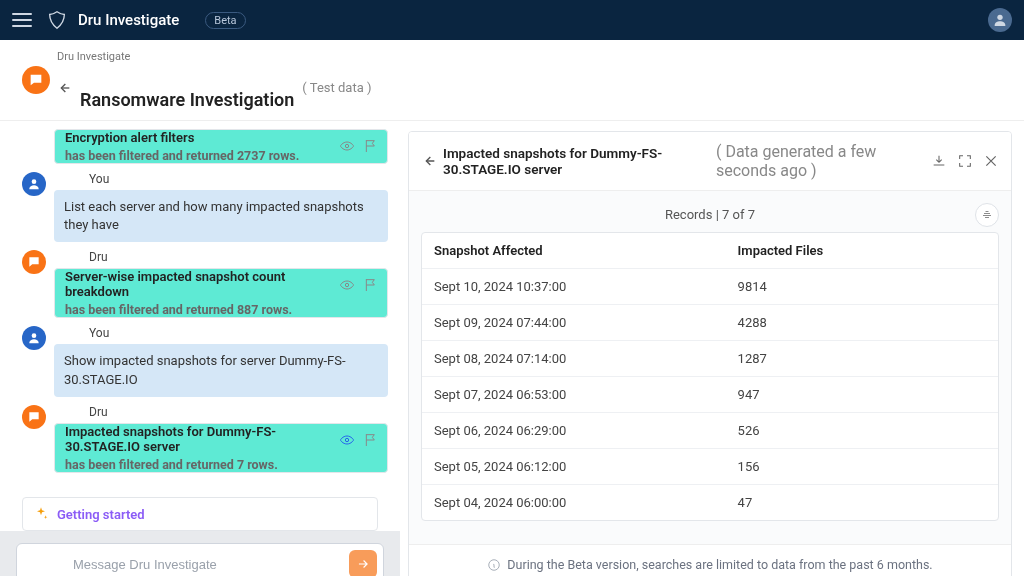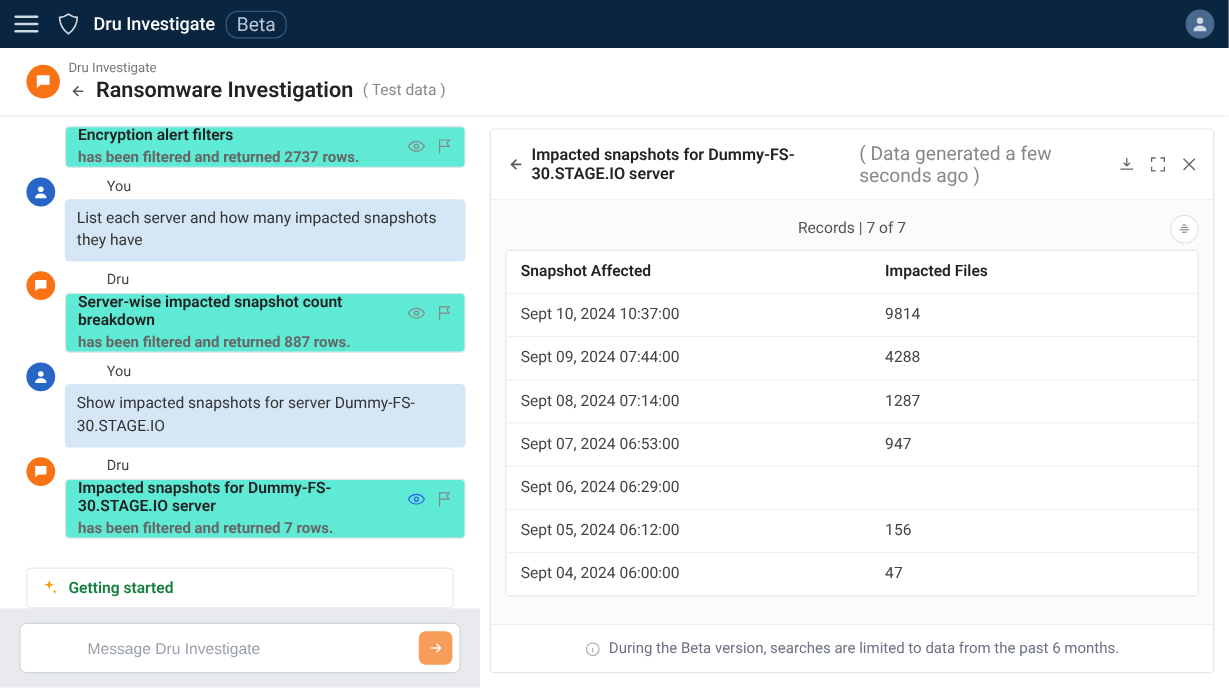--- a/index.html
+++ b/index.html
@@ -3,33 +3,33 @@
 <meta charset="utf-8">
 <style>
 * { box-sizing: border-box; margin: 0; padding: 0; }
 body { font-family: -apple-system, BlinkMacSystemFont, "Segoe UI", Roboto, sans-serif; font-size: 13px; color: #333; background: #fff; width: 1024px; height: 576px; overflow: hidden; }
 
 .topbar { height: 40px; background: #0a2540; display: flex; align-items: center; padding: 0 12px; color: #fff; }
 .hamburger { width: 20px; height: 14px; display: flex; flex-direction: column; justify-content: space-between; cursor: pointer; }
 .hamburger span { height: 2px; background: #cfd8e3; border-radius: 1px; }
 .logo-mark { margin-left: 14px; width: 22px; height: 22px; display: flex; align-items: center; justify-content: center; }
 .app-title { margin-left: 10px; font-size: 15px; font-weight: 500; color:#fff; }
-.beta-pill { margin-left: 9px; font-size: 16px; border: 1px solid #3a5a80; padding: 1px 8px; border-radius: 10px; color:#b8c7da; }
+.beta-pill { margin-left: 26px; font-size: 11px; border: 1px solid #3a5a80; padding: 1px 8px; border-radius: 10px; color:#b8c7da; }
 .spacer { flex: 1; }
 .avatar-circle { width: 24px; height: 24px; border-radius: 50%; background: #4a6a90; display:flex;align-items:center;justify-content:center;}
 .avatar-circle svg { width:16px;height:16px; }
 
 .subheader { display: flex; align-items: center; padding: 10px 16px 10px 22px; border-bottom: 1px solid #eee; }
 .sub-icon { width: 28px; height: 28px; border-radius: 50%; background: #f97316; display:flex;align-items:center;justify-content:center; margin-right:6px;}
 .sub-icon svg { width:16px;height:16px; fill:#fff;}
 .breadcrumb-col { display:flex; flex-direction:column; }
 .crumb-small { font-size: 11px; color: #777; margin-left: 1px; }
 .crumb-row { display:flex; align-items:center; gap:8px; margin-top:2px;}
 .back-sm { width:16px;height:16px; cursor:pointer; }
-.page-title { font-size: 18px; font-weight: 600; color:#222; }
+.page-title { font-size: 18px; font-weight: 600; color:#222;margin-top:24px; }
 .tag-paren { font-size: 13px; color: #888; }
 
 .workarea { display: flex; height: calc(576px - 40px - 60px); }
 .left-col { width: 400px; position: relative; display:flex; flex-direction:column; }
 .conv { flex:1; overflow-y:auto; padding: 0 12px 8px 22px; }
 .msg-row { display:flex; gap:8px; margin-top:8px; }
 .av { width:24px;height:24px;border-radius:50%; flex:none; display:flex;align-items:center;justify-content:center;}
 .av-user { background:#2766c7; }
 .av-bot { background:#f97316; }
 .av svg { width:14px;height:14px; fill:#fff; }
@@ -39,21 +39,21 @@
 .bubble-user { background:#d5e7f7; color:#333; }
 .card { border:1px solid #e3e6ea; border-radius:4px; padding:0 10px; position:relative; background:#5eead4;}
 .card-title { font-weight:600; color:#222; margin-bottom:3px; padding-right:40px;}
 .card-sub { font-size:12.5px; color:#666;font-weight:bold; }
 .card-icons { position:absolute; top:8px; right:8px; display:flex; gap:8px; }
 .eye,.flag { width:16px;height:16px; cursor:pointer; }
 .eye-accent svg path, .eye-accent svg circle { stroke:#2563eb !important; }
 
 .gs-row { display:flex; align-items:center; gap:8px; border:1px solid #e3e6ea; border-radius:4px; padding:8px 10px; margin:0 22px 0 22px; cursor:pointer;}
 .sparkle { width:16px;height:16px; }
-.gs-label { font-size:13px; font-weight:600; color:#15803d; }
+.gs-label { font-size:13px; font-weight:600; color:#8b5cf6; }
 
 .composer-wrap { background:#e8eaed; padding:12px 16px; }
 .composer { display:flex; align-items:center; background:#fff; border:1px solid #d0d5dd; border-radius:6px; padding:6px 6px 6px 12px; }
 .composer input { flex:1; border:none; outline:none; font-size:13px; color:#333;margin-left:44px; }
 .composer input::placeholder { color:#9aa1ab; }
 .send-btn { width:28px;height:28px;border-radius:6px;background:#f89c5a;display:flex;align-items:center;justify-content:center;cursor:pointer;}
 .send-btn svg { width:14px;height:14px; stroke:#fff; }
 
 .right-col { flex:1; padding: 10px 12px 12px 8px; display:flex;flex-direction:column; }
 .panel { flex:1; border:1px solid #e3e6ea; border-radius:4px; background:#fafbfc; display:flex; flex-direction:column; overflow:hidden;}
@@ -314,20 +314,21 @@
           <div class="td-row">
               <div class="c1">Sept 08, 2024 07:14:00</div>
               <div class="c2">1287</div>
             </div>
           <div class="td-row">
               <div class="c1">Sept 07, 2024 06:53:00</div>
               <div class="c2">947</div>
             </div>
           <div class="td-row">
               <div class="c1">Sept 06, 2024 06:29:00</div>
+              <div class="c2">526</div>
             </div>
           <div class="td-row">
               <div class="c1">Sept 05, 2024 06:12:00</div>
               <div class="c2">156</div>
             </div>
           <div class="td-row">
               <div class="c1">Sept 04, 2024 06:00:00</div>
               <div class="c2">47</div>
             </div>
         </div>

